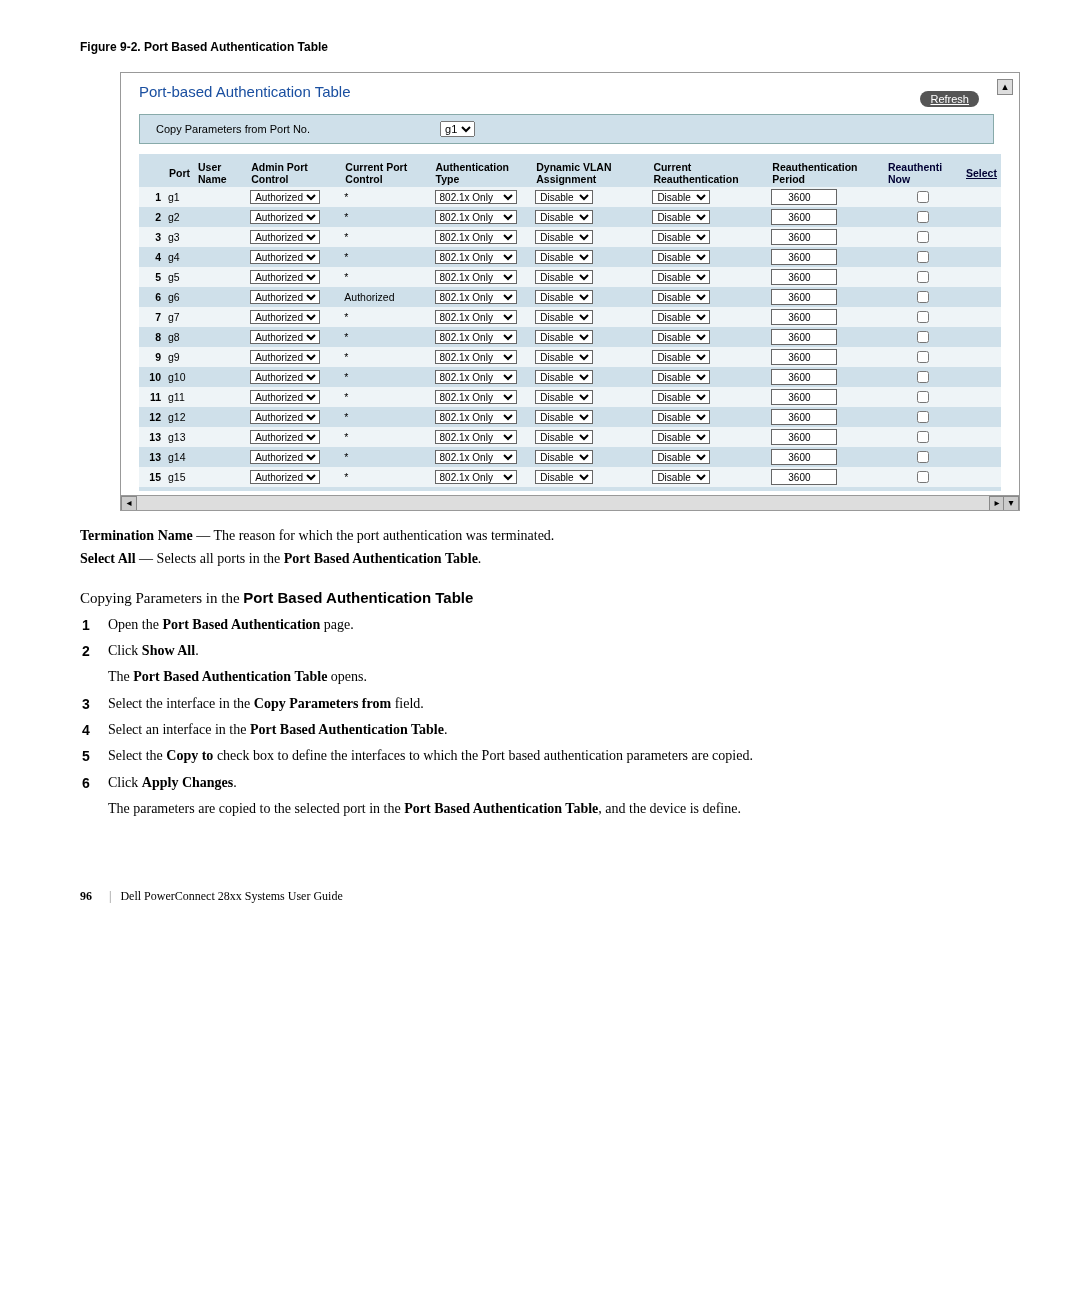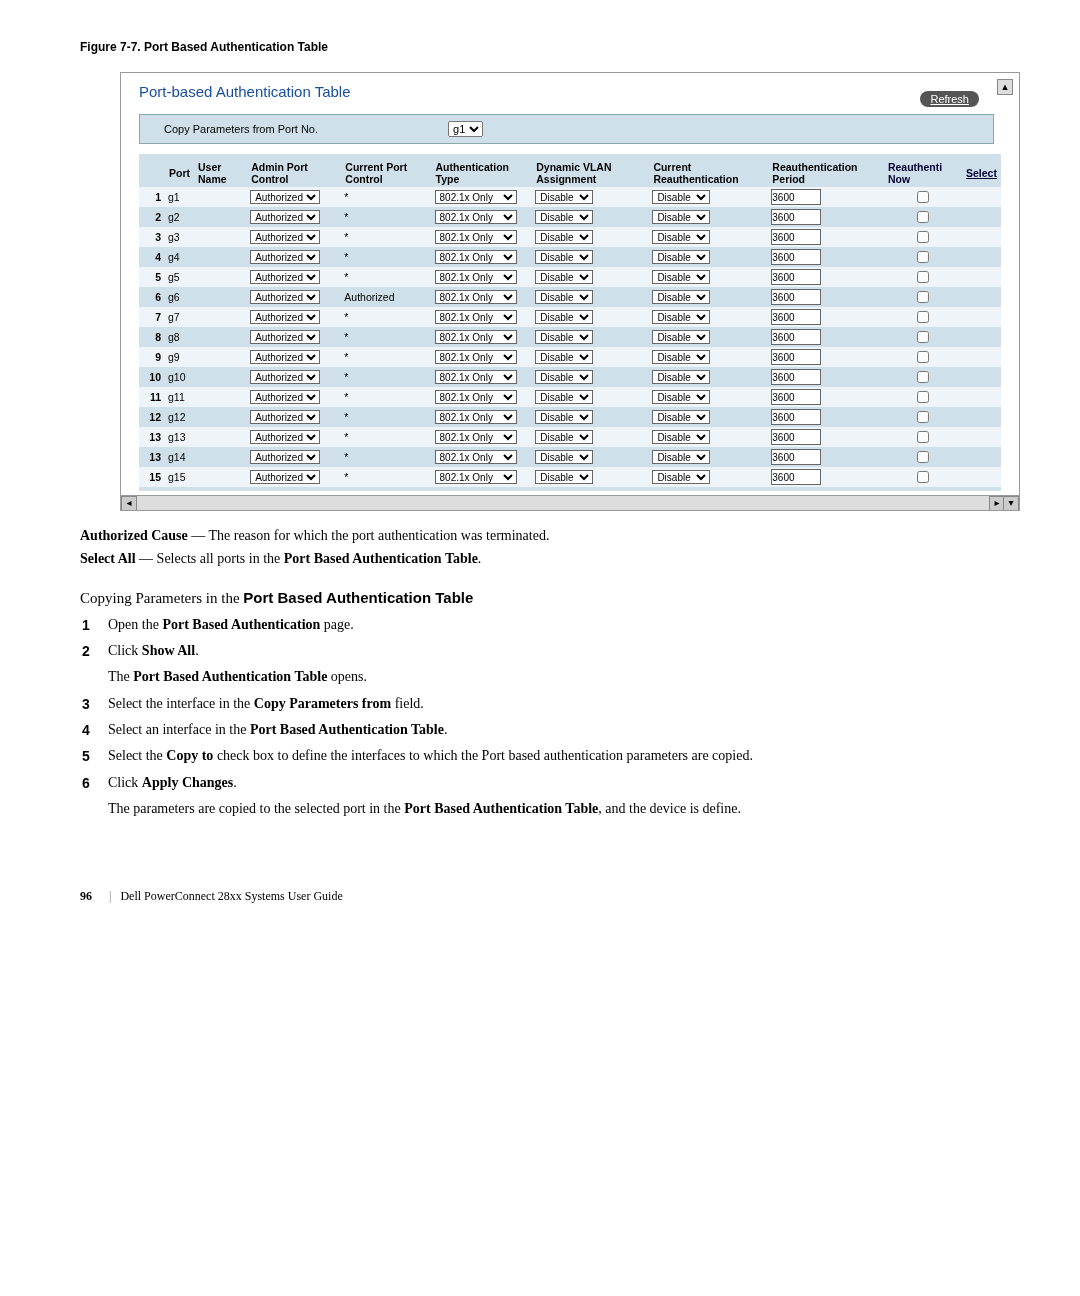--- a/index.html
+++ b/index.html
@@ -43,21 +43,21 @@
     font-family: Arial, sans-serif;
     font-size: 11px;
     padding: 2px 10px;
     border-radius: 10px;
     text-decoration: underline;
   }
   .ss-copybar {
     margin: 8px 25px 10px 18px;
     background: #cfe0ea;
     border: 1px solid #8aa;
-    padding: 6px 24px;
+    padding: 6px 16px;
     font-family: Arial, sans-serif;
     font-size: 11px;
     display: flex;
     align-items: center;
     gap: 130px;
   }
   .ss-copybar select {
     font-size: 11px;
   }
   .ss-table-wrap {
@@ -89,21 +89,21 @@
   table.ss-table td.idx { font-weight: bold; text-align: right; padding-right: 4px;}
   .mini-select, .mini-input {
     font-size: 10px;
     font-family: Arial, sans-serif;
     border: 1px solid #666;
     background: #fff;
     height: 14px;
     padding: 0;
   }
   .mini-select { width: 70px; }
-  .mini-input { width: 48px; }
+  .mini-input { width: 48px; padding-left: 16px; }
   .mini-check { width: 12px; height: 12px; }
   .up-arrow, .rt-arrow {
     position: absolute;
     font-size: 11px;
     font-family: Arial;
     background: #ddd;
     border:1px solid #888;
     width:14px; height:14px;
     text-align:center;
     line-height:12px;
@@ -156,21 +156,21 @@
     position: relative;
     margin-top: 70px;
     font-size: 12px;
   }
   .footer .pn { font-weight: bold; display:inline-block; margin-right:8px;}
   .footer .sep { color:#888; margin: 0 6px;}
 </style>
 </head>
 <body>
 
-<div class="figure-caption">Figure 7-7.    Port Based Authentication Table</div>
+<div class="figure-caption">Figure 9-2.    Port Based Authentication Table</div>
 
 <div class="screenshot-frame">
   <div class="ss-inner">
     <span class="up-arrow">▴</span>
     <div class="ss-title">Port-based Authentication Table</div>
     <span class="ss-refresh">Refresh</span>
 
     <div class="ss-copybar">
       <span>Copy Parameters from Port No.</span>
       <select>
@@ -396,21 +396,21 @@
     </div>
     <div class="scrollbar-bottom">
       <span class="lar">◂</span>
       <span class="rar">▸</span>
       <span class="rar2">▾</span>
     </div>
   </div>
 </div>
 
 <div class="defs">
-  <p><b>Authorized Cause</b><span> — The reason for which the port authentication was terminated.</span></p>
+  <p><b>Termination Name</b><span> — The reason for which the port authentication was terminated.</span></p>
   <p><b>Select All</b><span> — Selects all ports in the </span><b>Port Based Authentication Table</b><span>.</span></p>
 </div>
 
 <div class="subhead">
   <span>Copying Parameters in the </span><span class="bold-sans">Port Based Authentication Table</span>
 </div>
 
 <ol class="steps">
   <li><span>Open the </span><b>Port Based Authentication</b><span> page.</span></li>
   <li><span>Click </span><b>Show All</b><span>.</span>

